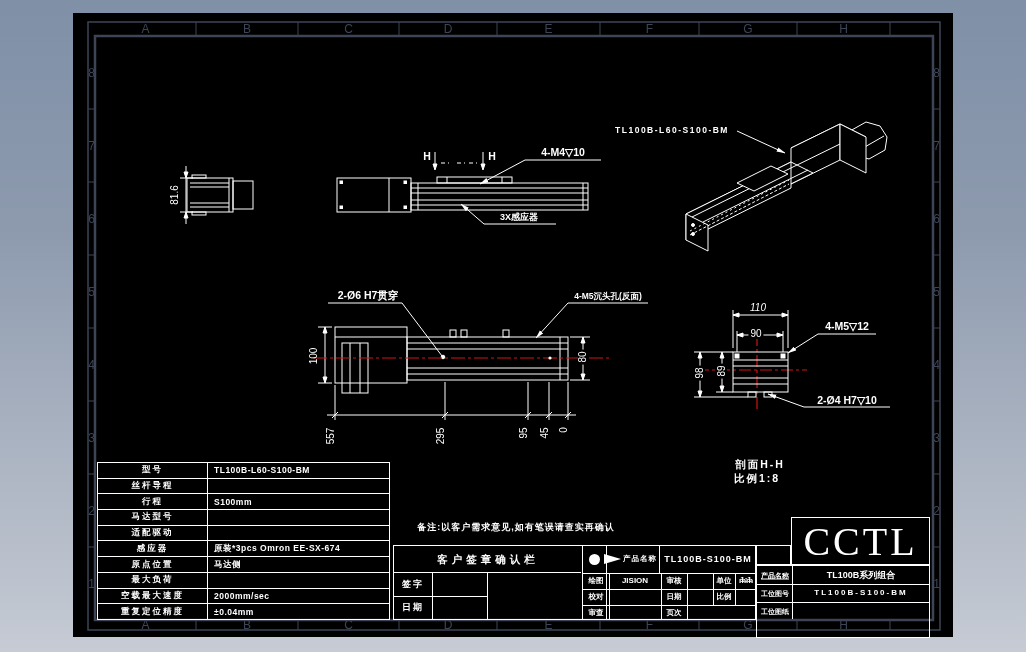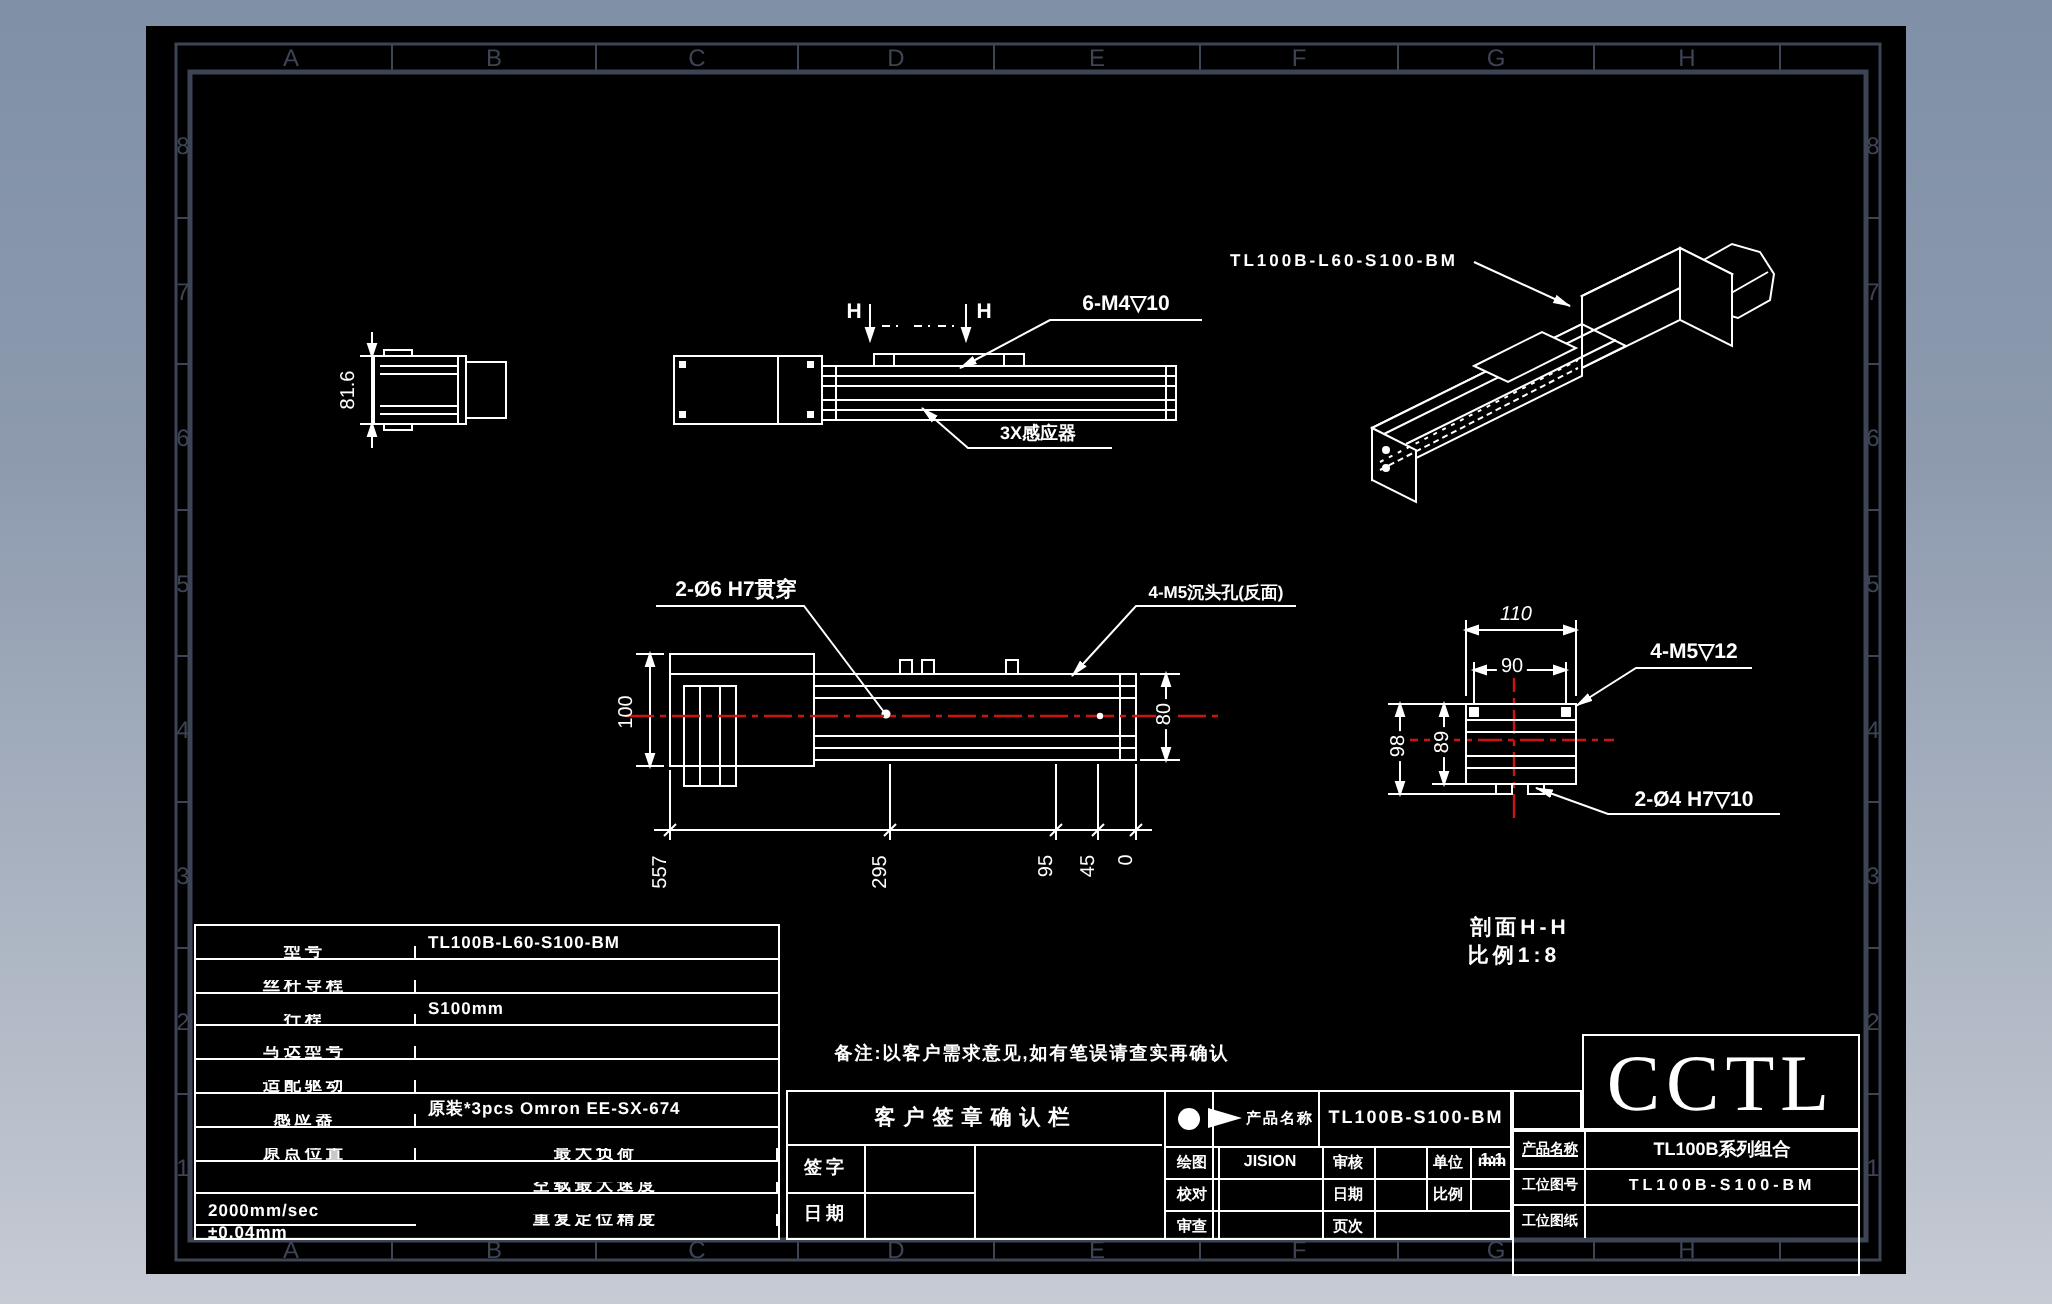--- a/index.html
+++ b/index.html
@@ -13,21 +13,21 @@
   .bgk{background:#000;padding:0 2px;}
   .gref{position:absolute;color:#3d4456;font-size:12px;transform:translate(-50%,-50%);line-height:1;}
   .dim{font-size:10px;}
   .lbl{font-size:10.5px;font-weight:bold;}
   .small-lbl{font-size:8.5px;font-weight:bold;}
   
   #spec{position:absolute;left:97px;top:462px;width:293px;height:158px;border:1px solid #fff;
         display:grid;grid-template-columns:110px 1fr;box-sizing:border-box;}
   #spec .sc{border-right:1px solid #fff;border-bottom:1px solid #fff;color:#fff;
         font-size:8.5px;font-weight:bold;display:flex;align-items:center;overflow:hidden;}
-  #spec .sl{justify-content:center;letter-spacing:2px;margin-top:10px;}
+  #spec .sl{justify-content:center;letter-spacing:2px;}
   #spec .sv{border-right:none;padding-left:6px;letter-spacing:0.5px;}
   #spec .last{border-bottom:none;}
   
   .abox{position:absolute;border:1px solid #fff;box-sizing:border-box;}
   .hline{position:absolute;height:1px;background:#fff;}
   .vline{position:absolute;width:1px;background:#fff;}
   .cjk{color:#fff;font-weight:bold;}
   #cctl-text{font-family:"Liberation Serif",serif;font-size:40px;color:#fff;letter-spacing:3px;}
 </style>
 </head>
@@ -192,21 +192,21 @@
       <span class="gref" style="left: 91.5px; top: 510.5px;">2</span>
       <span class="gref" style="left: 936.5px; top: 510.5px;">2</span>
       <span class="gref" style="left: 91.5px; top: 583.5px;">1</span>
       <span class="gref" style="left: 936.5px; top: 583.5px;">1</span>
     </div>
 
   <span class="t rot dim" style="left:175px;top:195px;">81.6</span>
 
   <span class="t lbl" style="left:427px;top:156px;">H</span>
   <span class="t lbl" style="left:492px;top:156px;">H</span>
-  <span class="t lbl" style="left:563px;top:152px;">6-M4▽10</span>
+  <span class="t lbl" style="left:563px;top:152px;">4-M4▽10</span>
   <span class="t" style="left:519px;top:217px;font-size:9px;font-weight:bold;">3X感应器</span>
 
   <span class="t small-lbl" style="left:672px;top:130px;letter-spacing:1.5px;">TL100B-L60-S100-BM</span>
 
   <span class="t lbl" style="left:368px;top:295px;">2-Ø6 H7贯穿</span>
   <span class="t small-lbl" style="left:608px;top:296px;">4-M5沉头孔(反面)</span>
   <span class="t rot dim" style="left:314px;top:356px;">100</span>
   <span class="t rot dim bgk" style="left:583px;top:357px;">80</span>
   <span class="t rot dim" style="left:331px;top:436px;">557</span>
   <span class="t rot dim" style="left:441px;top:436px;">295</span>
@@ -230,20 +230,21 @@
       <div class="sc sv"></div>
       <div class="sc sl">行程</div>
       <div class="sc sv">S100mm</div>
       <div class="sc sl">马达型号</div>
       <div class="sc sv"></div>
       <div class="sc sl">适配驱动</div>
       <div class="sc sv"></div>
       <div class="sc sl">感应器</div>
       <div class="sc sv">原装*3pcs Omron EE-SX-674</div>
       <div class="sc sl">原点位置</div>
+      <div class="sc sv">马达侧</div>
       <div class="sc sl">最大负荷</div>
       <div class="sc sv"></div>
       <div class="sc sl">空载最大速度</div>
       <div class="sc sv">2000mm/sec</div>
       <div class="sc sl last">重复定位精度</div>
       <div class="sc sv last">±0.04mm</div>
     </div>
 
   <span class="t" style="left:516px;top:527px;font-size:9px;font-weight:bold;letter-spacing:1px;">备注:以客户需求意见,如有笔误请查实再确认</span>
 

